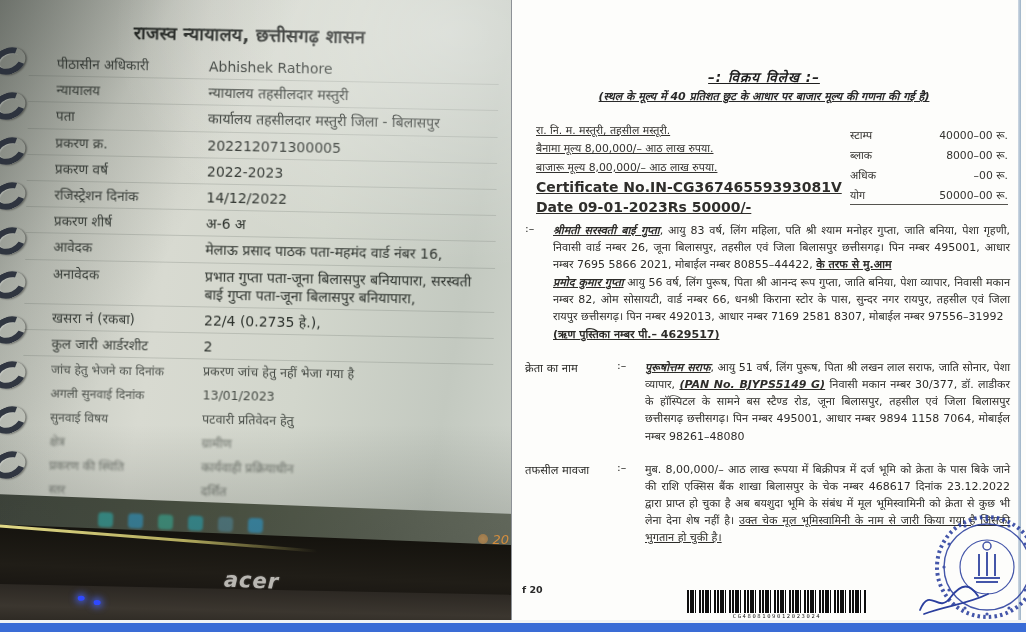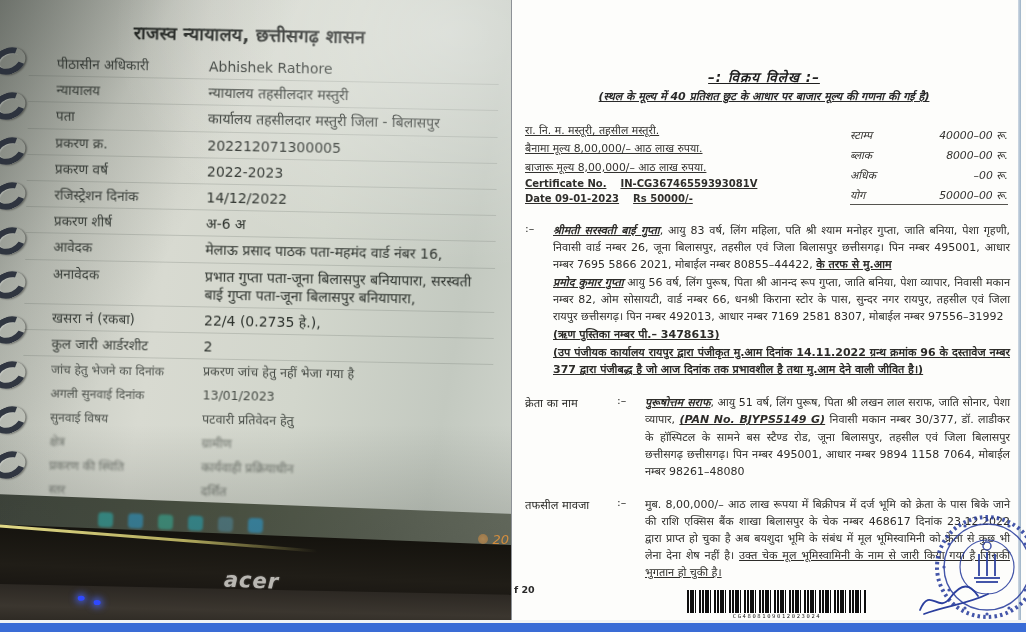--- a/index.html
+++ b/index.html
@@ -48,38 +48,38 @@
                       background:radial-gradient(#d79a55,#b97f3e); margin-right:4px; opacity:.7; }
 
   
   .doc { position:absolute; left:511px; top:0; width:515px; height:622px; background:#fdfdfb; overflow:hidden;
          border-left:1px solid #8d9196; color:#2c2c2c; }
   .doc-edge { position:absolute; right:5px; top:0; bottom:0; width:3px; background:linear-gradient(90deg,#cfd9e4,#9db3c6); }
   .doc-title { position:absolute; top:68px; left:0; right:10px; text-align:center; font-size:13.5px; font-weight:bold;
                font-style:italic; text-decoration:underline; color:#1f1f1f; letter-spacing:1px; }
   .doc-subtitle { position:absolute; top:88px; left:0; right:10px; text-align:center; font-size:11px; font-weight:bold;
                   font-style:italic; text-decoration:underline; color:#2a2a2a; }
-  .header-block { position:absolute; top:122px; left:13px; right:18px; display:flex; justify-content:space-between; }
+  .header-block { position:absolute; top:122px; left:24px; right:18px; display:flex; justify-content:space-between; }
   .office-lines { font-size:10.8px; line-height:1.7; color:#33322f; }
   .office-line { text-decoration:underline; }
-  .cert-line { font-size:10px; font-weight:bold; line-height:1.45; color:#2f2e2b; display:flex; gap:14px; }
+  .cert-line { font-size:14px; font-weight:bold; line-height:1.45; color:#2f2e2b; display:flex; gap:0; }
   .cert-line span { text-decoration:underline; }
-  .fees { width:158px; font-size:10.8px; color:#33322f; margin-top:2px;font-style:italic; }
+  .fees { width:158px; font-size:10.8px; color:#33322f; margin-top:2px; }
   .fee-row { display:flex; justify-content:space-between; padding:2.5px 0; }
   .fee-row:nth-child(4) { border-bottom:1px solid #55544f; }
   .fee-row:nth-child(5) { border-bottom:1px solid #0ea5e9; }
   .fee-amount { text-align:left; }
   .sections { position:absolute; top:222px; left:13px; right:16px; }
   .section { display:flex; margin-bottom:15px; }
   .sec-label { width:92px; flex:none; font-size:11.3px; color:#2b2b28; padding-top:1px; }
   .sec-sep { width:28px; flex:none; font-size:11px; color:#2b2b28; }
   .sec-body { flex:1; font-size:11px; line-height:1.55; text-align:justify; color:#2d2c29; }
   .sec-body p { margin-bottom:1px; }
   .seg-b { font-weight:bold; } .seg-i { font-style:italic; } .seg-u { text-decoration:underline; }
-  .page-marker { position:absolute; left:2px; top:584px; font-size:9.5px; font-weight:bold; color:#2a2a2a; }
+  .page-marker { position:absolute; left:10px; top:584px; font-size:9.5px; font-weight:bold; color:#2a2a2a; }
   .barcode-wrap { position:absolute; left:175px; top:590px; width:180px; }
   .barcode { height:23px; background:repeating-linear-gradient(90deg,#0e0e0e 0 2px,#fff 2px 3px,#0e0e0e 3px 7px,#fff 7px 8px,#0e0e0e 8px 9px,#fff 9px 12px,#0e0e0e 12px 14px,#fff 14px 15px); }
   .barcode-num { text-align:center; font-size:5.5px; letter-spacing:1.6px; color:#222; font-family:"DejaVu Sans Mono", monospace; }
   .stamp { position:absolute; left:422px; top:510px; width:106px; height:114px; opacity:.88; }
   .signature { position:absolute; left:404px; top:580px; width:76px; height:42px; }
   
   .bottom-bar { position:absolute; left:0; top:620px; width:1026px; height:12px; background:#3a6cd6;
                 border-top:3px solid #f2f3f4; }
 </style>
 </head>
@@ -262,22 +262,21 @@
   </div>
 </div>
     </div>
 
     <div class="sections" id="sections">
         <div class="section">
           <div class="sec-sep">:–</div>
           <div class="sec-body">
             <p><span class="seg-b seg-i seg-u">श्रीमती सरस्वती बाई गुप्ता</span><span class="">, आयु 83 वर्ष, लिंग महिला, पति श्री श्याम मनोहर गुप्ता, जाति बनिया, पेशा गृहणी, निवासी वार्ड नम्बर 26, जूना बिलासपुर, तहसील एवं जिला बिलासपुर छत्तीसगढ़। पिन नम्बर 495001, आधार नम्बर 7695 5866 2021, मोबाईल नम्बर 80855–44422, </span><span class="seg-b seg-u">के तरफ से मु.आम</span></p>
             <p><span class="seg-b seg-i seg-u">प्रमोद कुमार गुप्ता</span><span class=""> आयु 56 वर्ष, लिंग पुरूष, पिता श्री आनन्द रूप गुप्ता, जाति बनिया, पेशा व्यापार, निवासी मकान नम्बर 82, ओम सोसायटी, वार्ड नम्बर 66, धनश्री किराना स्टोर के पास, सुन्दर नगर रायपुर, तहसील एवं जिला रायपुर छत्तीसगढ़। पिन नम्बर 492013, आधार नम्बर 7169 2581 8307, मोबाईल नम्बर 97556–31992</span></p>
-            <p><span class="seg-b seg-u">(ऋण पुस्तिका नम्बर पी.– 3478613)</span></p>
-            <p><span class="seg-b seg-u">(उप पंजीयक कार्यालय रायपुर द्वारा पंजीकृत मु.आम दिनांक 14.11.2022 ग्रन्थ क्रमांक 96 के दस्तावेज नम्बर 377 द्वारा पंजीबद्ध है जो आज दिनांक तक प्रभावशील है तथा मु.आम देने वाली जीवित है।)</span></p>
+            <p><span class="seg-b seg-u">(ऋण पुस्तिका नम्बर पी.– 4629517)</span></p>
           </div>
         </div>
         <div class="section">
           <div class="sec-label">क्रेता का नाम</div>
           <div class="sec-sep">:–</div>
           <div class="sec-body">
             <p><span class="seg-b seg-i seg-u">पुरूषोत्तम सराफ</span><span class="">, आयु 51 वर्ष, लिंग पुरूष, पिता श्री लखन लाल सराफ, जाति सोनार, पेशा व्यापार, </span><span class="seg-b seg-i seg-u">(PAN No. BJYPS5149 G)</span><span class=""> निवासी मकान नम्बर 30/377, डॉ. लाडीकर के हॉस्पिटल के सामने बस स्टैण्ड रोड, जूना बिलासपुर, तहसील एवं जिला बिलासपुर छत्तीसगढ़ छत्तीसगढ़। पिन नम्बर 495001, आधार नम्बर 9894 1158 7064, मोबाईल नम्बर 98261–48080</span></p>
           </div>
         </div>
         <div class="section">

